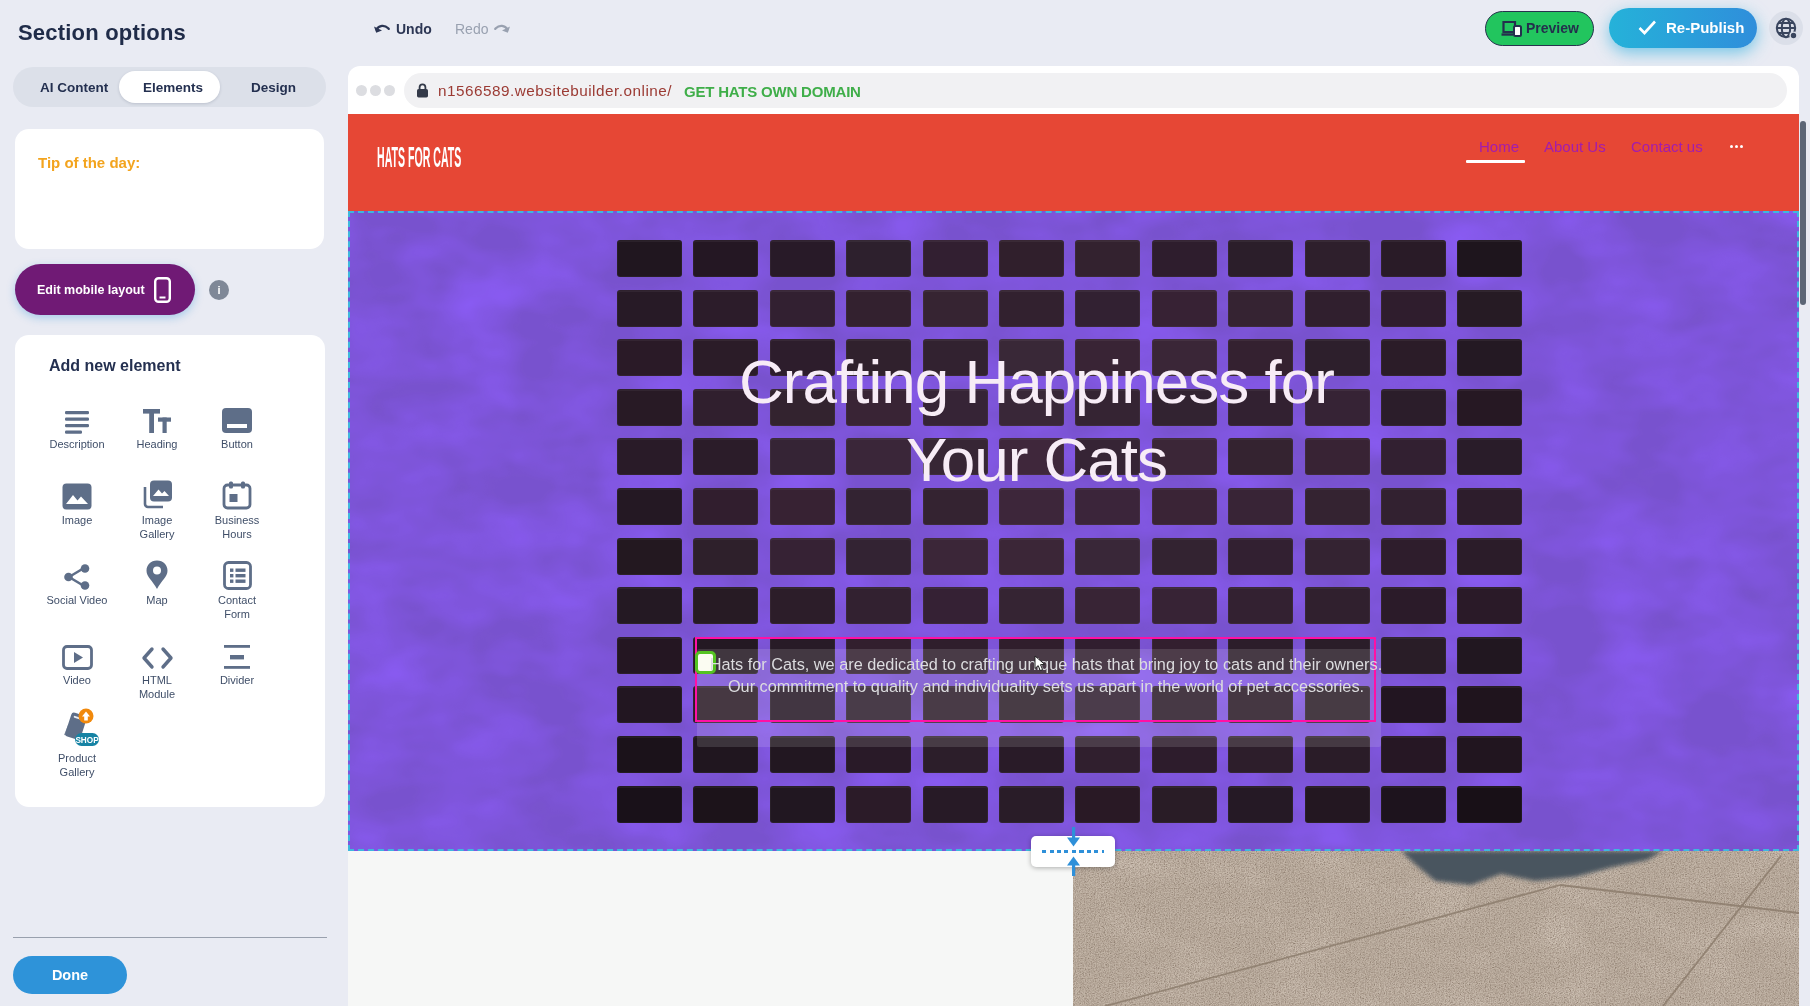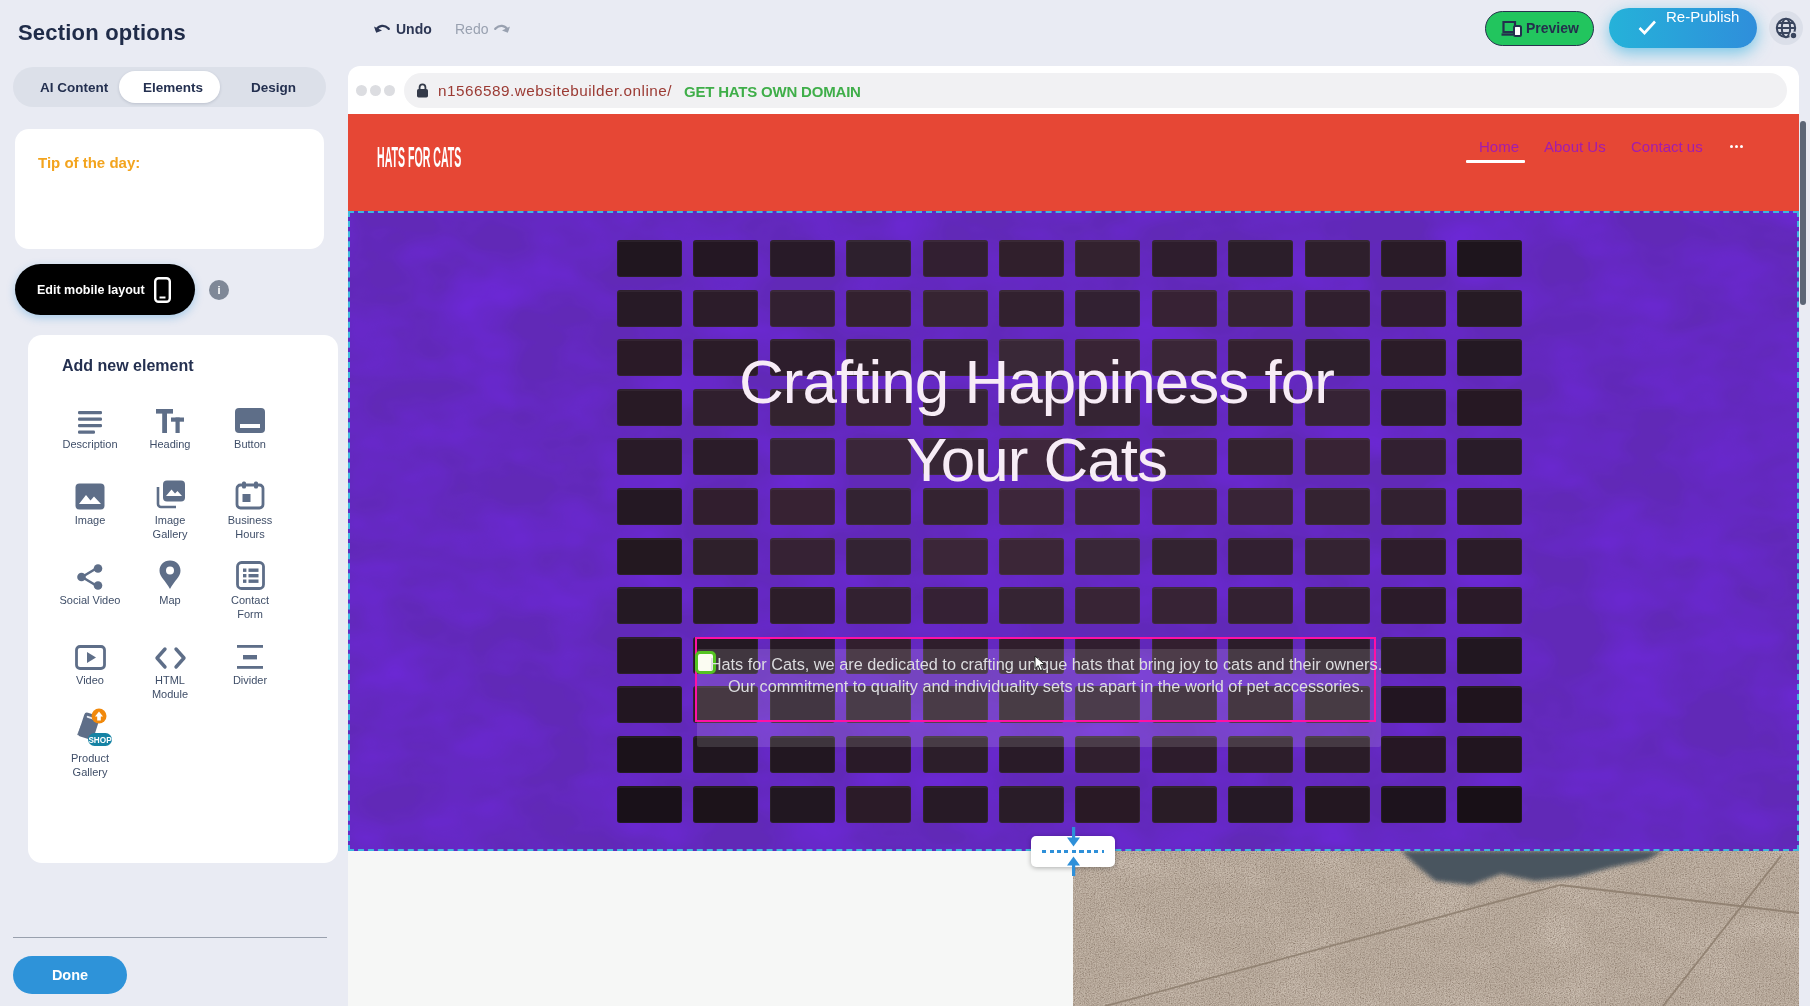--- a/index.html
+++ b/index.html
@@ -6,48 +6,48 @@
 body{font-family:"Liberation Sans",sans-serif;background:#e9ebf3;position:relative}
 .abs{position:absolute}
 .h1{left:18px;top:20px;font-size:22px;font-weight:bold;color:#202c49;letter-spacing:.2px}
 .tabs{left:13px;top:67px;width:313px;height:40px;border-radius:20px;background:#dce0e9}
 .tabtxt{position:absolute;top:13px;font-size:13.5px;font-weight:bold;color:#243050}
 .tabpill{position:absolute;left:106px;top:4px;width:101px;height:32px;border-radius:16px;background:#fff;box-shadow:0 1px 3px rgba(40,50,80,.18)}
 .card{background:#fff;border-radius:14px}
 .tip{left:15px;top:129px;width:309px;height:120px}
 .tiptitle{left:38px;top:154px;font-size:15px;font-weight:bold;color:#f3a41e}
 .tipbody{left:38px;top:184px;width:285px;font-size:12.2px;line-height:16px;color:#4886c5}
-.editbtn{left:15px;top:264px;width:180px;height:51px;border-radius:26px;background:#000000;box-shadow:0 3px 8px rgba(46,147,217,.35)}
+.editbtn{left:15px;top:264px;width:180px;height:51px;border-radius:26px;background:#701a75;box-shadow:0 3px 8px rgba(46,147,217,.35)}
 .editbtn span{position:absolute;left:22px;top:19px;color:#fff;font-weight:bold;font-size:12.5px}
 .info{left:209px;top:280px;width:20px;height:20px;border-radius:50%;background:#7f8897;color:#fff;font-size:11px;font-weight:bold;text-align:center;line-height:20px}
-.panel2{left:28px;top:335px;width:310px;height:528px}
+.panel2{left:15px;top:335px;width:310px;height:472px}
 .p2title{left:34px;top:22px;font-size:16px;font-weight:bold;color:#243050}
 .cell{position:absolute;width:80px;text-align:center}
 .cell .lb{margin-top:3px;font-size:11px;line-height:14px;color:#3f4e68}
 .cell svg{display:block;margin:0 auto}
 .sep{left:13px;top:937px;width:314px;height:1px;background:#99a0ad}
 .done{left:13px;top:956px;width:114px;height:38px;border-radius:19px;background:#2e93d9;color:#fff;font-size:14.5px;font-weight:bold;text-align:center;line-height:38px}
 .undotxt{left:396px;top:21px;font-size:14px;font-weight:bold;color:#2c3654}
 .redotxt{left:455px;top:21px;font-size:14px;font-weight:normal;color:#99a1b0}
 .preview{left:1485px;top:11px;width:109px;height:35px;border-radius:18px;border:1.5px solid #28324e;background:#22c55e}
 .preview span{position:absolute;left:40px;top:8px;font-size:14px;font-weight:bold;color:#242f4d}
 .repub{left:1609px;top:8px;width:148px;height:40px;border-radius:20px;background:linear-gradient(90deg,#25b2d9,#2f8edb);box-shadow:0 5px 16px rgba(42,173,221,.6)}
-.repub span{position:absolute;left:57px;top:0;font-size:15px;font-weight:normal;color:#fff}
+.repub span{position:absolute;left:57px;top:11px;font-size:15px;font-weight:bold;color:#fff}
 .globe{left:1769px;top:11px;width:34px;height:34px;border-radius:50%;background:#dbdfe9}
 .chrome{left:348px;top:66px;width:1451px;height:48px;background:#fff;border-radius:12px 12px 0 0}
 .dot{position:absolute;top:84.5px;width:11px;height:11px;border-radius:50%;background:#dcdde1}
 .urlpill{left:404px;top:73px;width:1383px;height:35px;border-radius:17.5px;background:#f1f1f3}
 .urltxt{left:438px;top:82px;font-size:15.3px;color:#9b3a33;letter-spacing:.5px}
 .greentxt{left:684px;top:83px;font-size:15px;font-weight:bold;color:#3fae49;letter-spacing:-.2px}
 .redhdr{left:348px;top:114px;width:1451px;height:97px;background:#e64735}
 .logo{position:absolute;left:377px;top:141px;font-size:29px;font-weight:bold;color:#fff;transform:scaleX(.365);transform-origin:left top;letter-spacing:0;white-space:nowrap}
 .nav{position:absolute;top:138px;font-size:15px;color:#a21caf;white-space:nowrap}
 .homeline{left:1466px;top:160px;width:59px;height:2.5px;background:#fff;border-radius:1px}
 .ndot{position:absolute;top:145px;width:3.2px;height:3.2px;border-radius:50%;background:#fff}
-.hero{left:348px;top:211px;width:1451px;height:640px;background:#6d28d9;overflow:hidden}
+.hero{left:348px;top:211px;width:1451px;height:640px;background:#8b5cf6;overflow:hidden}
 .tl{position:absolute;width:65px;height:37px;border-radius:3px;border:1px solid rgba(255,255,255,.04);box-shadow:inset 0 1px 0 rgba(255,255,255,.05)}
 .heroline{position:absolute;left:-37px;width:100%;text-align:center;color:#f7ecf6}
 .hsel{position:absolute;left:0;top:0;width:1451px;height:640px;border:2px dashed #3db8de}
 .pinkbox{position:absolute;left:347px;top:426px;width:681px;height:85px;border:2.5px solid #ff10a5}
 .hovbox{position:absolute;left:349px;top:438px;width:684px;height:98px;background:rgba(255,255,255,.13);border-radius:2px}
 .chk{position:absolute;left:347px;top:440px;width:21px;height:23px;background:#fbfcf2;border:3px solid #54c322;border-radius:5px}
 .boxtxt{position:absolute;left:359px;top:443px;width:678px;text-align:center;font-size:16.3px;line-height:21.5px;color:#dcdcdf}
 .bottom{left:348px;top:851px;width:1451px;height:155px;background:#f6f7f6}
 .handle{left:1031px;top:836px;width:84px;height:31px;background:#fff;border-radius:5px;box-shadow:0 1px 5px rgba(0,0,0,.3)}
 .hdash{position:absolute;left:11px;top:14px;width:62px;height:3px;background:repeating-linear-gradient(90deg,#2e90d9 0 4px,transparent 4px 7.5px)}

